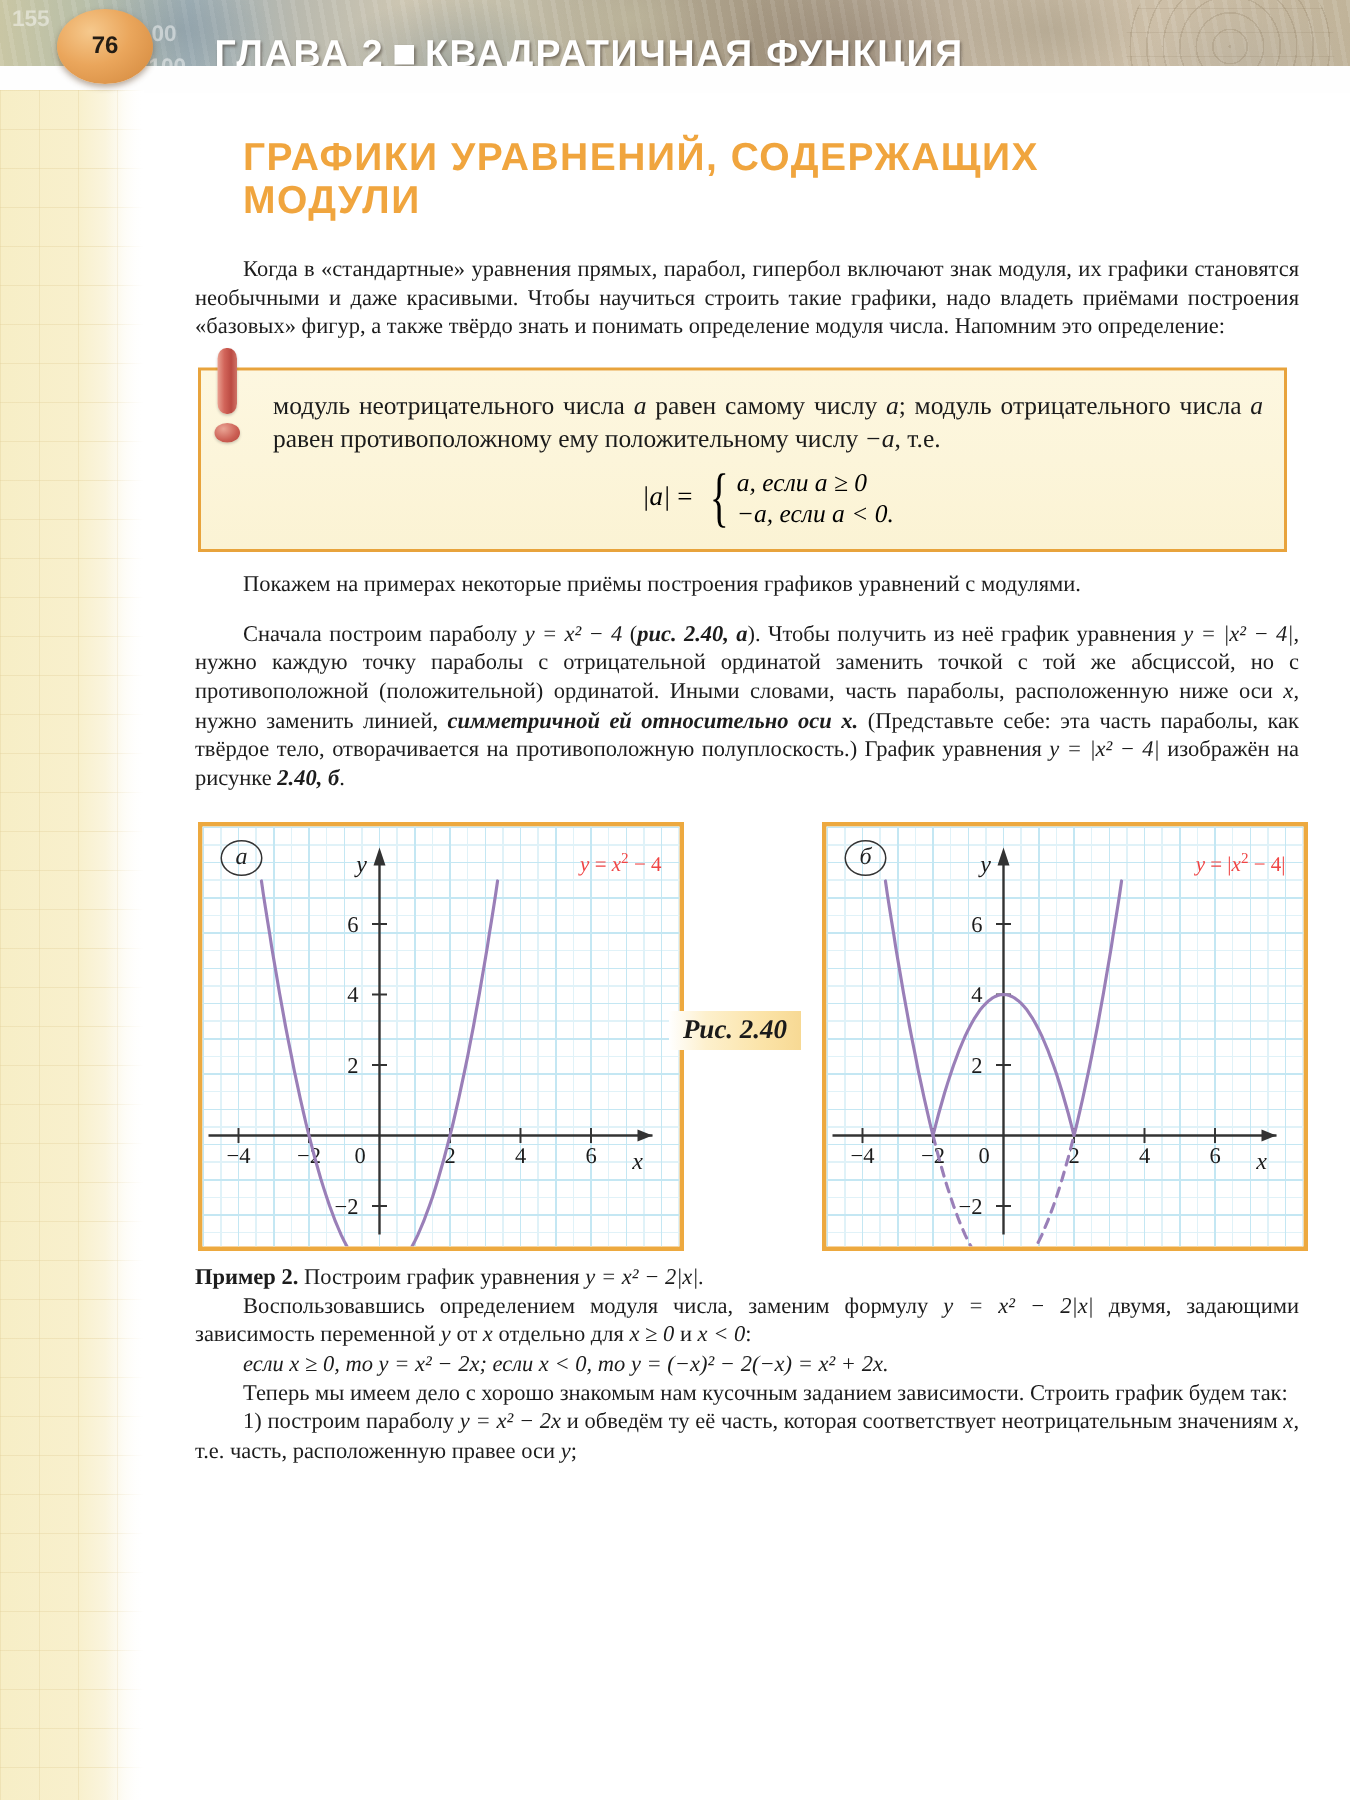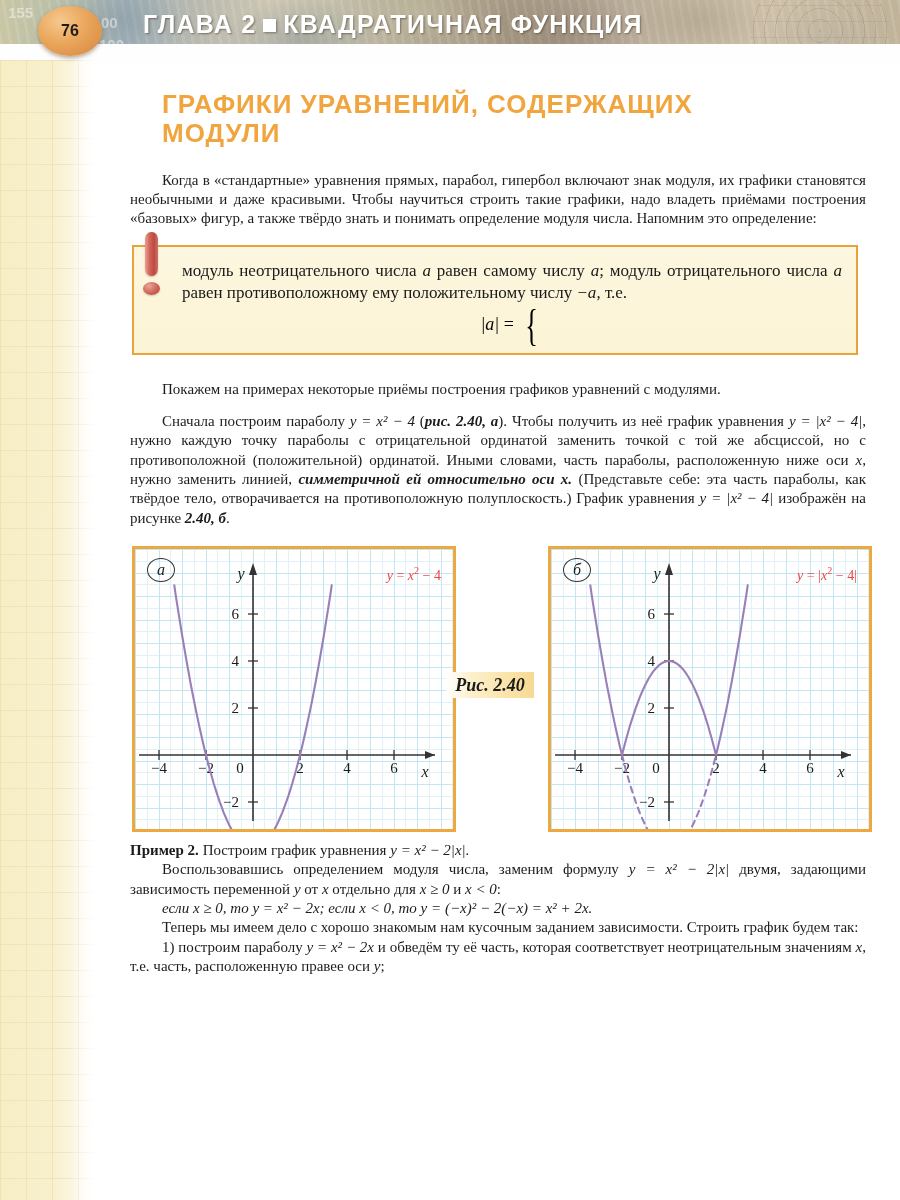--- a/index.html
+++ b/index.html
@@ -55,21 +55,21 @@
   }
   #banner .rings {
     position:absolute; right:10px; top:-24px; width:140px; height:110px;
     border-radius:50%;
     background:
       repeating-radial-gradient(circle at 50% 50%, rgba(120,100,70,.22) 0 1px, transparent 1px 11px),
       repeating-linear-gradient(0deg, rgba(120,100,70,.15) 0 1px, transparent 1px 16px);
     opacity:.8;
   }
   #banner-title {
-    position: absolute; left: 143px; top: 10px;
+    position: absolute; left: 143px; top: 22px;
     font-family: "Liberation Sans", sans-serif;
     font-weight: bold; font-size: 25px; letter-spacing: 1.2px;
     color: #ffffff;
     text-shadow: 1px 1px 2px rgba(60,50,40,.55);
     white-space: nowrap;
   }
   #banner-title .sq {
     display:inline-block; width:13px; height:13px; background:#fff;
     margin: 0 7px 1px 7px; vertical-align: middle;
     box-shadow: 1px 1px 2px rgba(60,50,40,.5);
@@ -128,21 +128,21 @@
   .gap-sm { height: 7px; }
 
   i.m, span.m { font-family: "Liberation Serif", serif; font-style: italic; }
   .bold { font-weight: bold; }
   .bi { font-weight: bold; font-style: italic; }
   sup { font-size: .72em; }
 
   
   #definition-box {
     position: relative;
-    margin: 16px 0 12px 2px;
+    margin: 16px 0 0 2px;
     width: 726px;
     border: 2px solid #e8a33c;
     background: linear-gradient(to bottom, #fdf7e0, #fbf3d4);
     padding: 13px 14px 12px 48px;
   }
   #excl {
     position: absolute; left: 8px; top: -15px;
     width: 20px; height: 72px;
   }
   #excl .bar {
@@ -263,20 +263,24 @@
         <div class="bar"></div>
         <div class="dot"></div>
       </div>
       <p><span>модуль неотрицательного числа </span><i class="m">a</i><span> равен самому числу </span><i class="m">a</i><span>; модуль отрицательного числа </span><i class="m">a</i><span> равен противоположному ему положительному числу </span><i class="m">−a</i><span>, т.е.</span></p>
 
       <div id="def-formula">
         <i class="m">|a|</i>
         <span>=</span>
         <span class="cases">
           <span class="brace">{</span>
+          <span class="rows">
+            <i class="m">a, если a ≥ 0</i><br>
+            <i class="m">−a, если a &lt; 0.</i>
+          </span>
         </span>
       </div>
     </div>
 
     <div class="gap-md"></div>
 
     <p class="body indent">Покажем на примерах некоторые приёмы построения графиков уравнений с модулями.</p>
 
     <div class="gap-md"></div>
 

